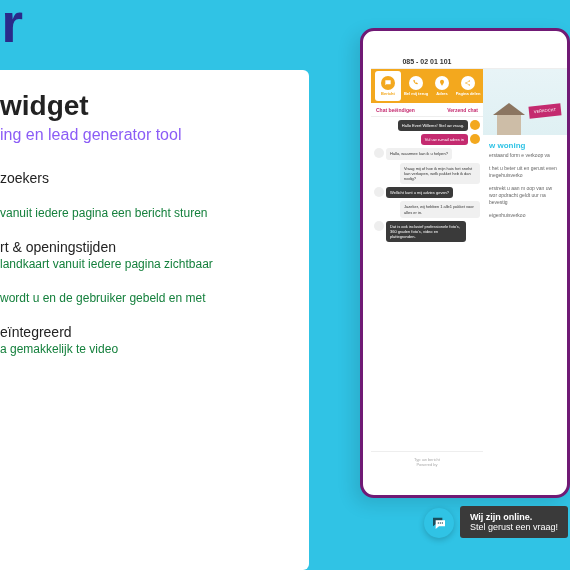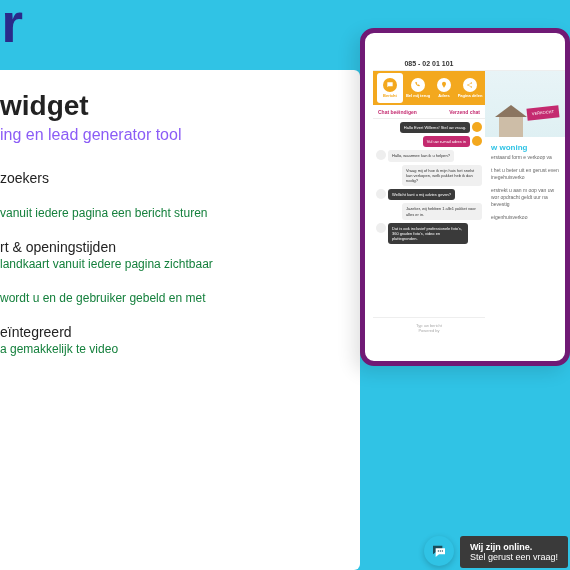--- a/index.html
+++ b/index.html
@@ -1,27 +1,27 @@
 <!DOCTYPE html>
 <html><head>
 <meta charset="utf-8">
 <style>
 *{margin:0;padding:0;box-sizing:border-box;font-family:-apple-system,BlinkMacSystemFont,'Segoe UI',Helvetica,Arial,sans-serif}
 body{width:570px;height:570px;background:#30c3e5;overflow:hidden;position:relative}
 .top-bg{position:absolute;left:0;top:0;width:570px;height:510px;background:#30c3e5}
-.content{position:absolute;left:0;top:70px;width:360px;height:500px;background:#fff;padding:20px 10px 20px 0;border-radius:0 6px 6px 0}
+.content{position:absolute;left:0;top:70px;width:309px;height:500px;background:#fff;padding:20px 10px 20px 0;border-radius:0 6px 6px 0}
 .logo{position:absolute;left:-30px;top:-10px;font-size:56px;font-weight:800}
 .logo-e{color:#c42a6f}
 .logo-r{color:#2a2a8a}
 .title{font-size:28px;font-weight:700;color:#222;margin-bottom:4px}
 .subtitle{font-size:16px;font-weight:300;color:#8b5cf6;margin-bottom:26px}
 .feature{margin-bottom:18px}
 .feature-title{font-size:14px;font-weight:400;color:#222;line-height:1.2}
 .feature-desc{font-size:12px;font-weight:300;color:#15803d;line-height:1.35}
-.tablet{position:absolute;right:0;top:28px;width:210px;height:338px;background:#fff;border-radius:14px;border:5px solid #701a75;box-shadow:-6px 6px 18px rgba(0,0,0,0.12)}
+.tablet{position:absolute;right:0;top:28px;width:210px;height:470px;background:#fff;border-radius:14px;border:3px solid #701a75;box-shadow:-6px 6px 18px rgba(0,0,0,0.12)}
 .tablet-screen{position:absolute;left:8px;top:24px;right:0;bottom:24px;background:#f7f7f7;overflow:hidden}
 .chat-col{position:absolute;left:0;top:0;width:112px;height:100%;background:#fff}
 .page-col{position:absolute;left:112px;top:0;right:0;height:100%;background:#fff}
 .phone-bar{height:14px;background:#fff;text-align:center;font-size:7px;font-weight:700;line-height:14px;color:#333;border-bottom:1px solid #eee}
 .tool-bar{height:34px;background:#f3a81e;display:flex;align-items:center;padding:2px}
 .tool-btn{flex:1;height:100%;display:flex;flex-direction:column;align-items:center;justify-content:center;gap:1px}
 .tool-btn.sel{background:#fff;border-radius:3px;margin:2px}
 .tool-ico{width:14px;height:14px;border-radius:50%;background:#fff;display:flex;align-items:center;justify-content:center}
 .tool-btn.sel .tool-ico{background:#f3a81e}
 .tool-lbl{font-size:4px;color:#fff;font-weight:600}
@@ -40,21 +40,21 @@
 .chat-foot{position:absolute;bottom:0;left:0;right:0;height:20px;border-top:1px solid #eee;background:#fff;display:flex;flex-direction:column;align-items:center;justify-content:center}
 .chat-foot span{font-size:4px;color:#aaa}
 .page-top{height:14px;background:#fff;border-bottom:1px solid #eee}
 .page-hero{height:66px;background:linear-gradient(180deg,#e8f4f7 0%,#dff0f3 100%);position:relative}
 .house{position:absolute;left:14px;bottom:0;width:24px;height:20px;background:#cdbda7}
 .roof{position:absolute;left:10px;bottom:20px;width:0;height:0;border-left:16px solid transparent;border-right:16px solid transparent;border-bottom:12px solid #8b7560}
 .sign{position:absolute;right:6px;bottom:18px;width:32px;height:12px;background:#c42a6f;transform:rotate(-6deg)}
 .sign-txt{font-size:4px;color:#fff;text-align:center;line-height:12px}
 .page-title{font-size:8px;font-weight:700;color:#30c3e5;padding:6px 6px 2px}
 .page-txt{font-size:5px;color:#666;line-height:1.4;padding:0 6px 6px}
-.chat-widget{position:absolute;right:2px;bottom:2px;display:flex;align-items:flex-start;gap:6px;z-index:5}
+.chat-widget{position:absolute;right:2px;bottom:32px;display:flex;align-items:flex-end;gap:6px;z-index:5}
 .chat-bubble-ico{width:30px;height:30px;border-radius:50%;background:#30c3e5;display:flex;align-items:center;justify-content:center;position:relative;box-shadow:0 2px 6px rgba(0,0,0,0.2)}
 .chat-bubble-ico svg{width:16px;height:16px}
 .chat-popup{background:#3a3a3a;color:#fff;padding:6px 10px;border-radius:3px;position:relative}
 .chat-popup:before{content:'';position:absolute;left:-5px;top:50%;margin-top:-5px;border:5px solid transparent;border-right-color:#3a3a3a}
 .chat-popup-line1{font-size:9px;font-weight:700}
 .chat-popup-line2{font-size:9px}
 </style>
 </head>
 <body>
 

